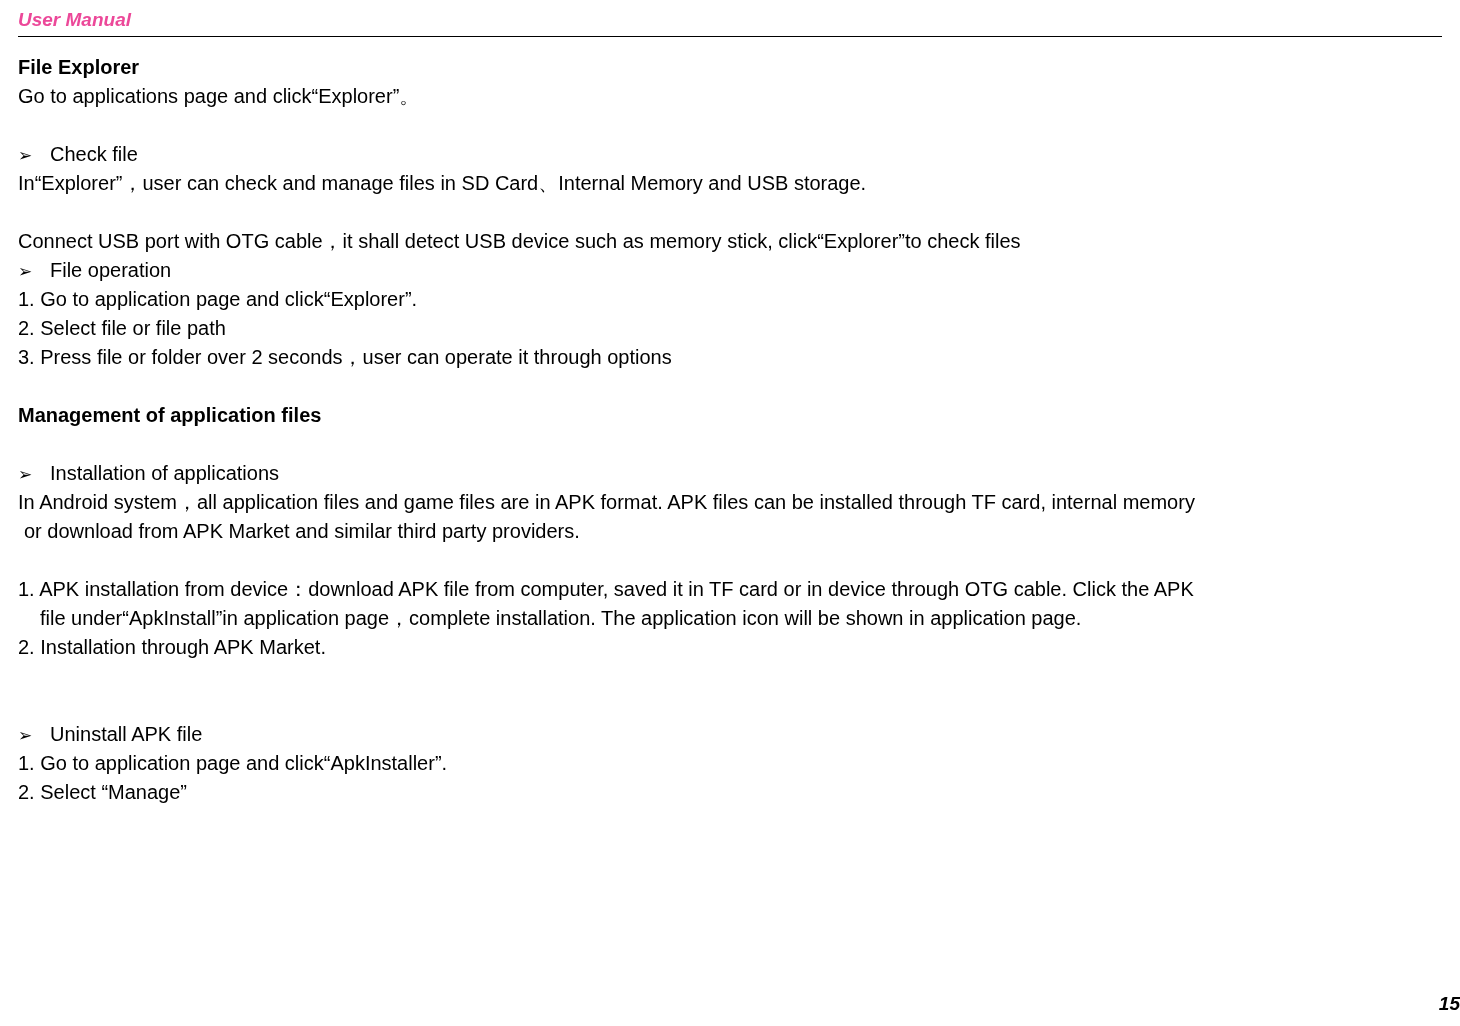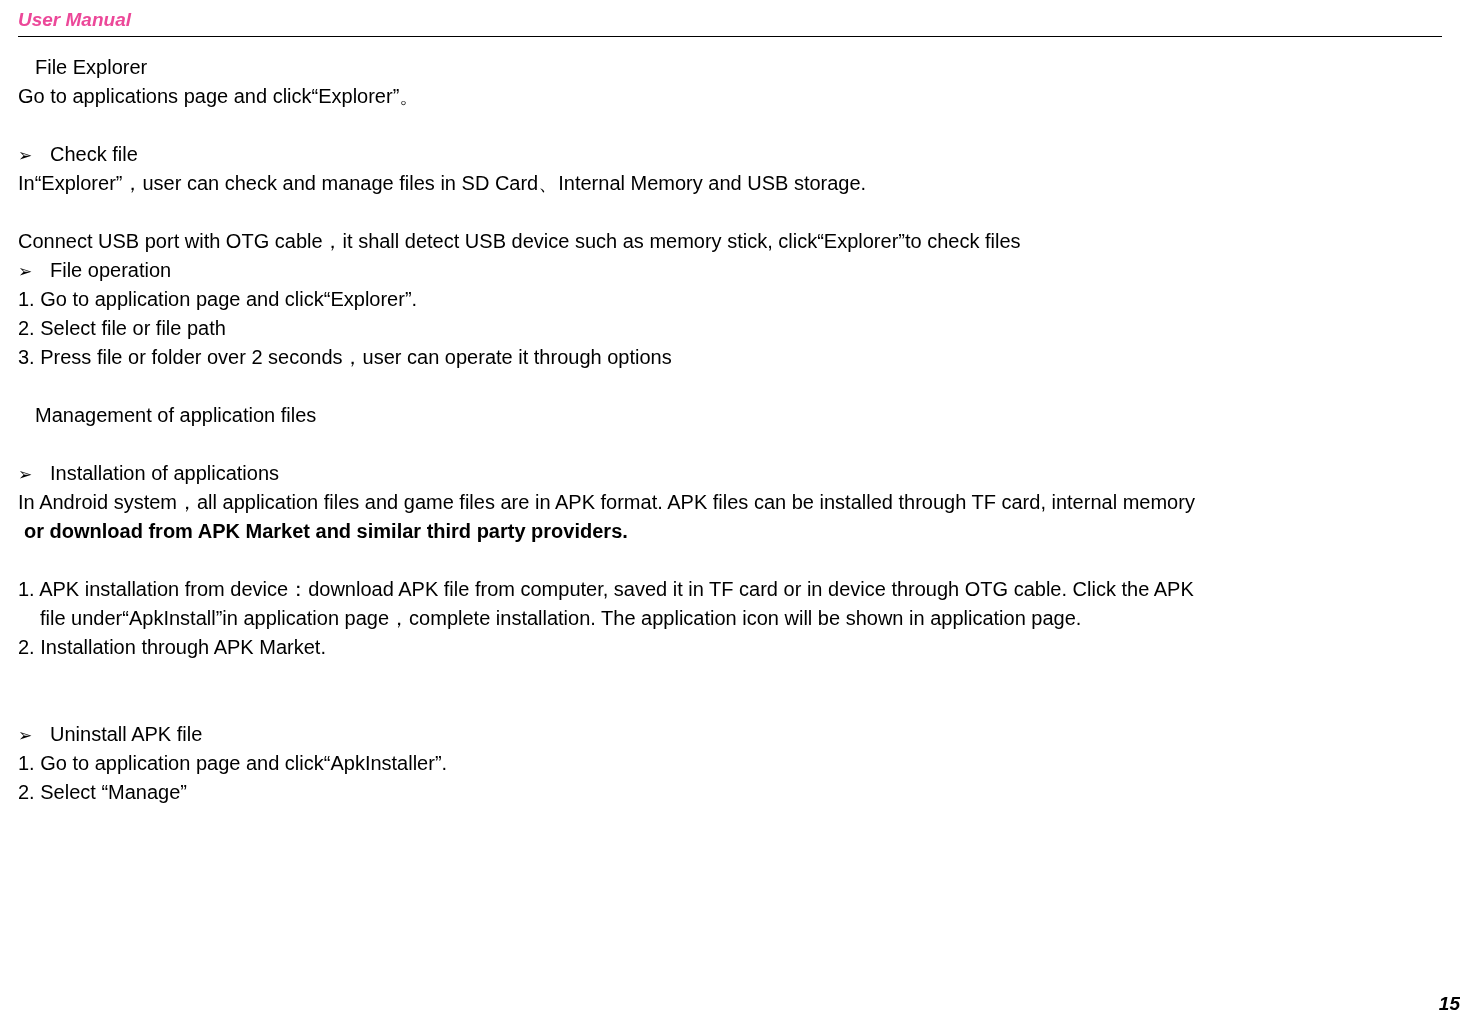--- a/index.html
+++ b/index.html
@@ -29,22 +29,21 @@
     .hr {
       border: none;
       border-top: 1.5px solid #000;
       margin-bottom: 16px;
     }
     .content {
       padding-left: 0;
       padding-right: 0;
     }
     .bold {
-      font-weight: normal;
-      margin-left: 17px;
+      font-weight: bold;
     }
     .bullet-row {
       display: flex;
       align-items: baseline;
     }
     .bullet {
       width: 32px;
       display: inline-block;
       font-size: 18px;
     }
@@ -66,21 +65,20 @@
       font-size: 19px;
     }
     p {
       margin: 0;
     }
     .indent-small {
       padding-left: 22px;
     }
     .indent-tiny {
       padding-left: 6px;
-      font-weight: bold;
     }
   </style>
 </head>
 <body>
 
 <div class="header-right">User Manual</div>
 <hr class="hr">
 
 <div class="content">
 

